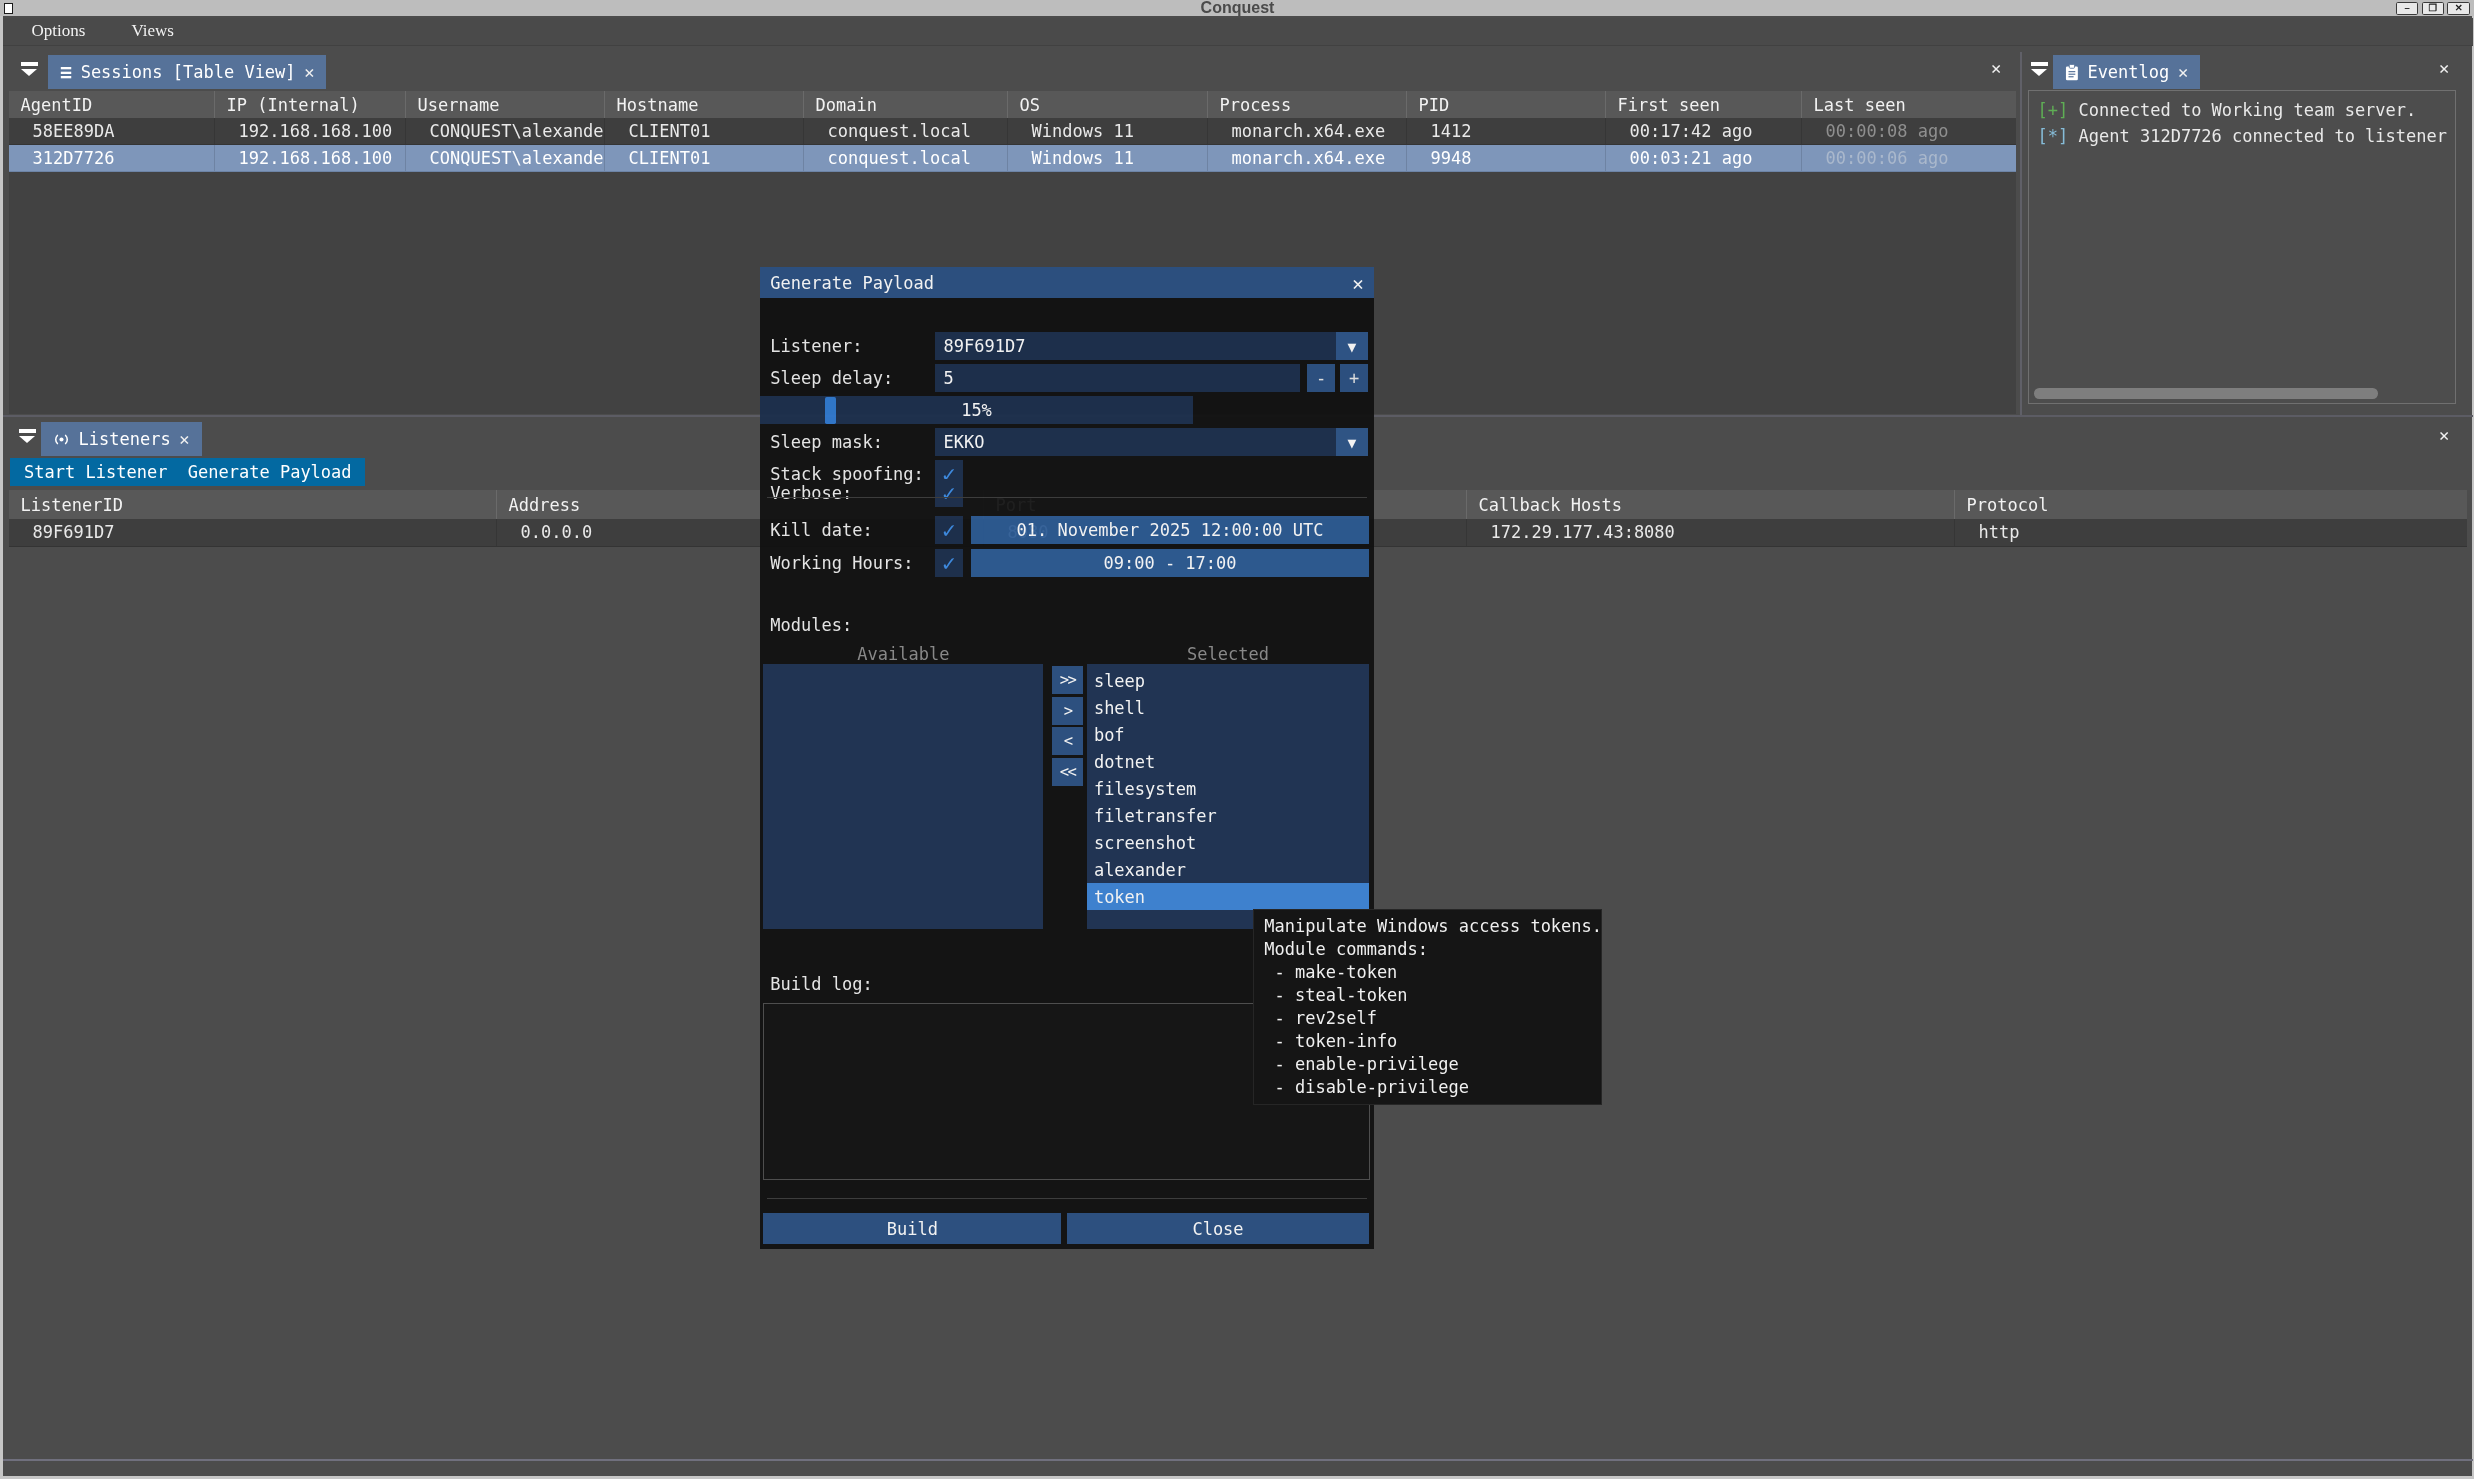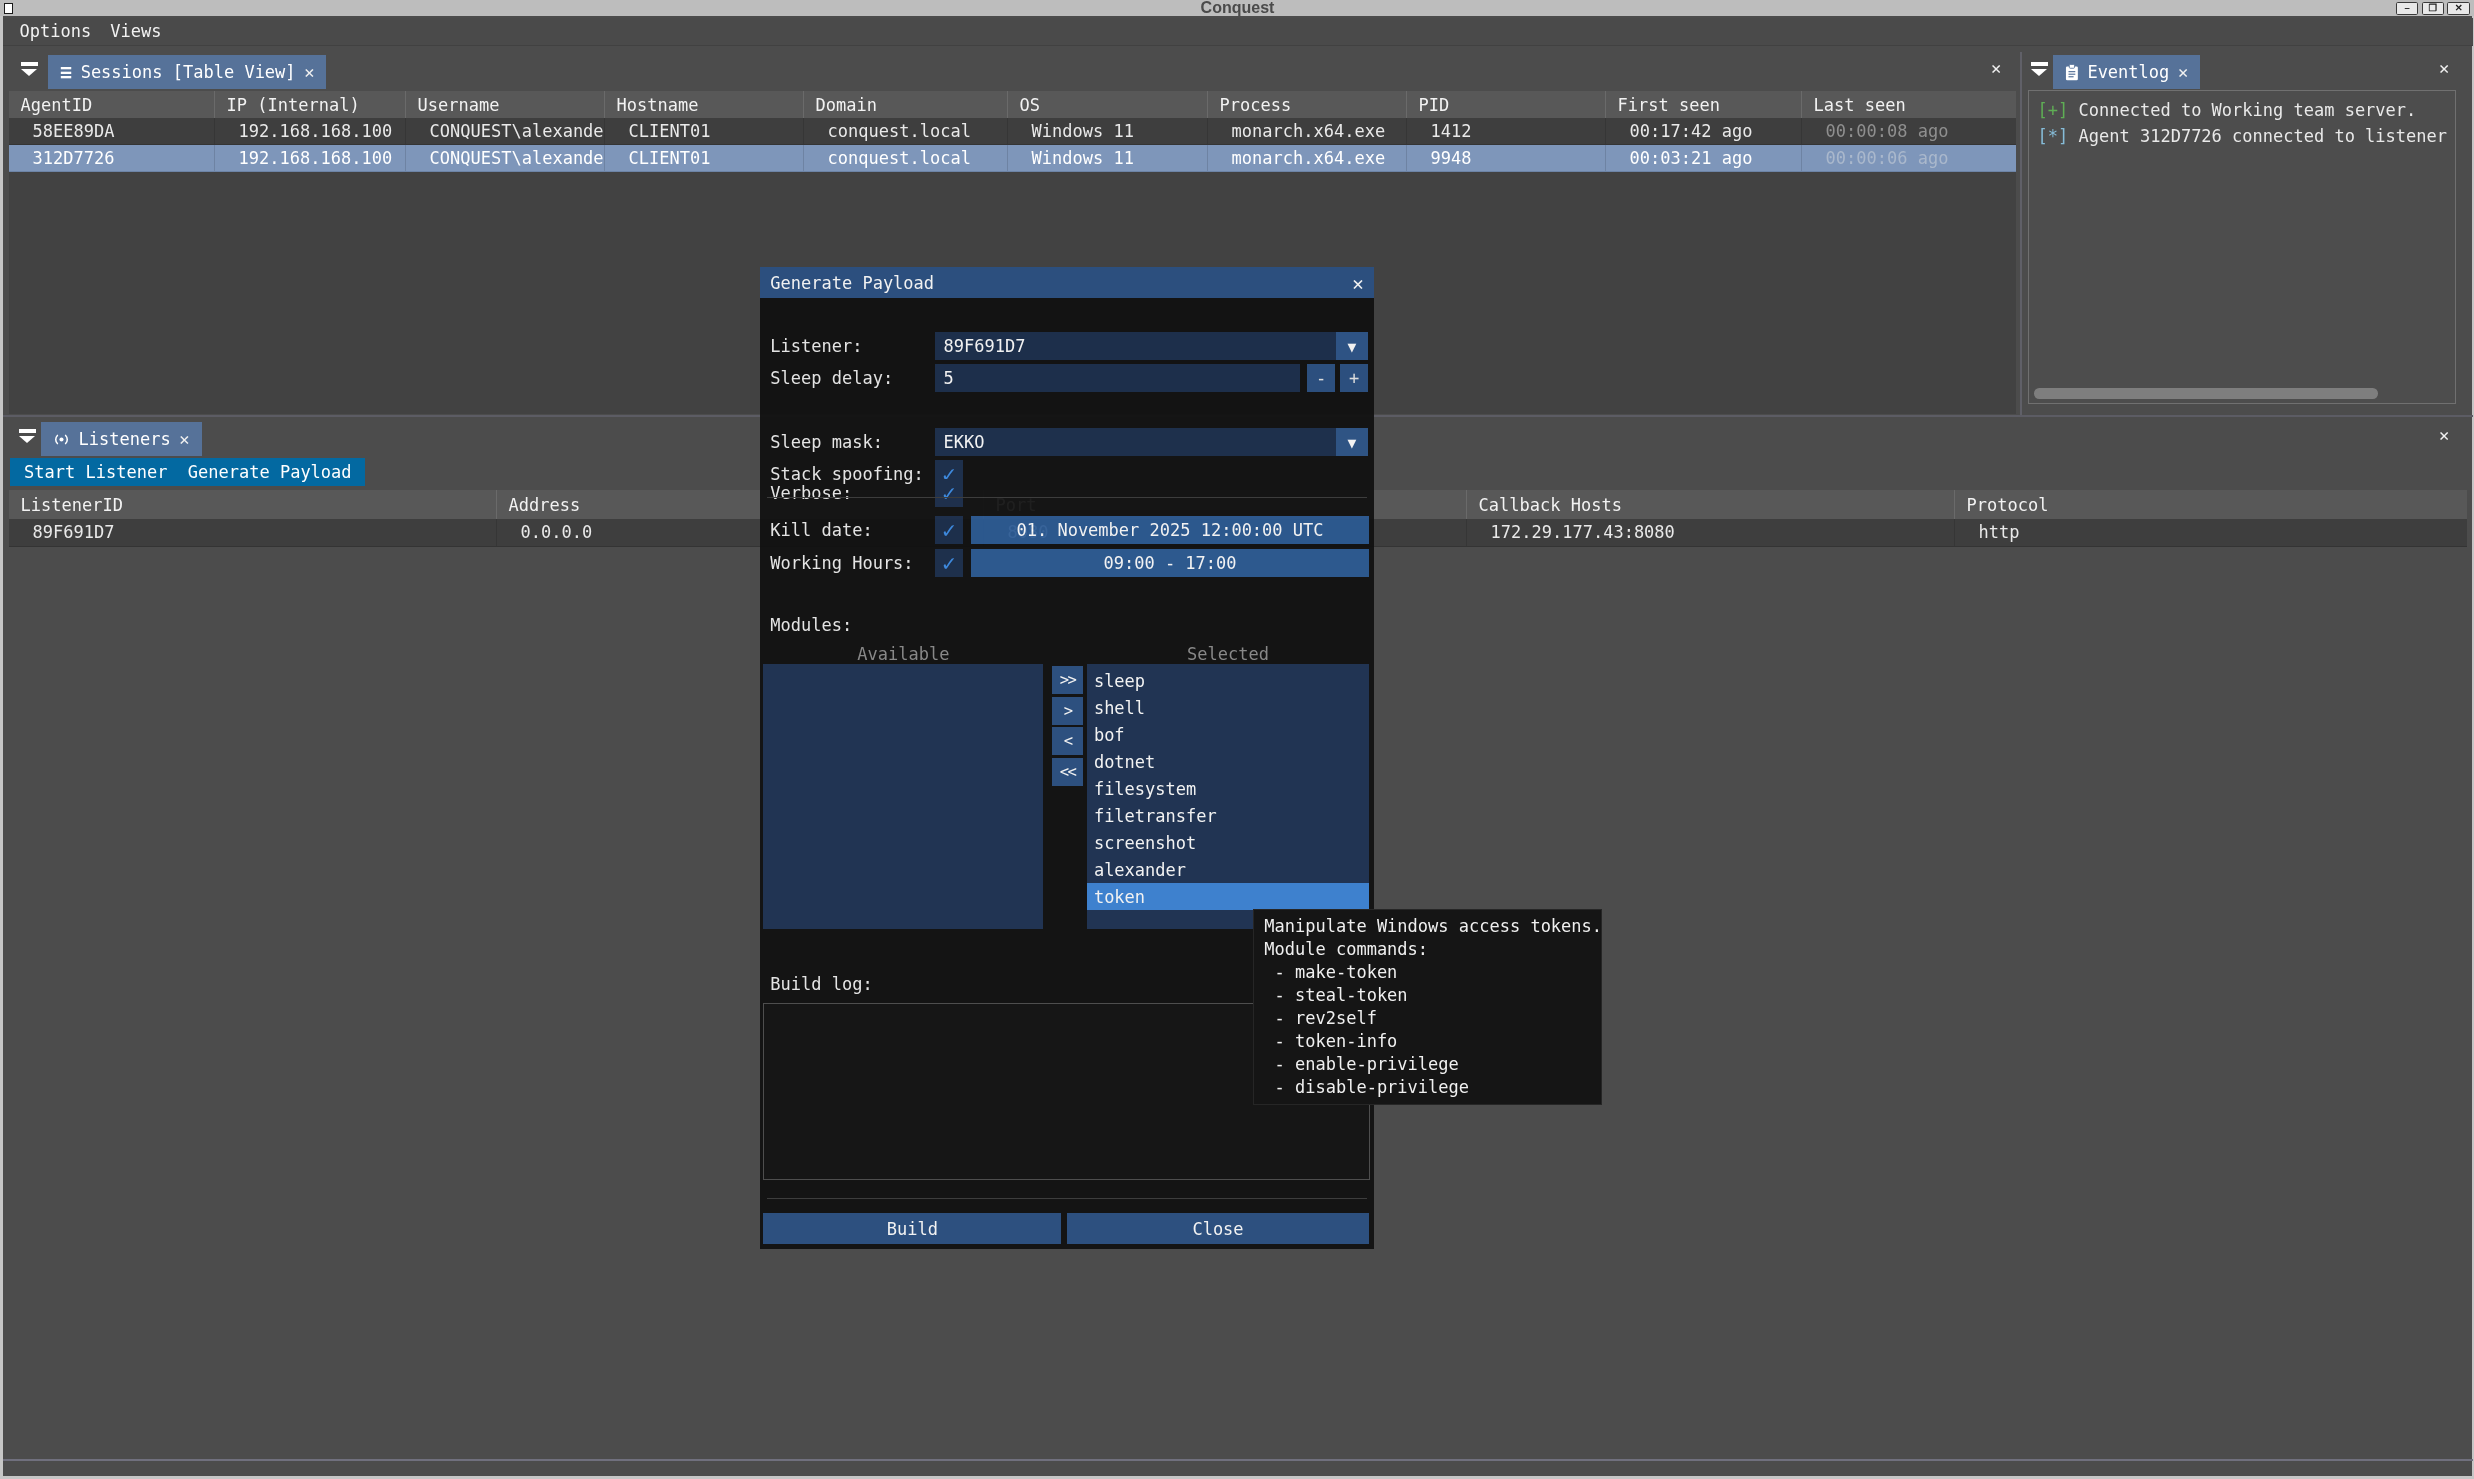--- a/index.html
+++ b/index.html
@@ -21,21 +21,21 @@
   .tb-btn { width:22.4px; height:13px; background:#e8e8e8; border:1.7px solid #3a3a3a; border-radius:1.7px;
     display:flex; align-items:center; justify-content:center;
     font-family:"Liberation Sans",sans-serif; font-weight:bold; font-size:9.5px; color:#1a1a1a; line-height:1; }
   .edge { background:#c6c6c6; }
   #edge-l { left:0; top:16.3px; width:2.6px; height:1464px; }
   #edge-r { left:2472px; top:16.3px; width:2.6px; height:1464px; }
   #edge-b { left:0; top:1476px; width:2475px; height:3.4px; }
 
   
   .menubar { left:2.6px; top:18px; width:2470px; height:27.5px; background:#4a4a4a;
-    border-bottom:0.9px solid #414141; display:flex; align-items:center; padding-left:17px; gap:19px; }
+    border-bottom:0.9px solid #414141; display:flex; align-items:center; padding-left:29px; gap:46px;font-family:Liberation Serif, serif; }
   .menu-item { color:#f2f2f2; }
 
   
   .collapse-icon { width:17px; height:14.6px; }
   .collapse-icon::before { content:""; display:block; width:17px; height:4.3px; background:#fff; }
   .collapse-icon::after { content:""; display:block; margin-top:2.6px; width:0; height:0;
     border-left:8.6px solid transparent; border-right:8.6px solid transparent; border-top:7.7px solid #fff; }
   .tab { position:absolute; height:34px; background:#567299; display:flex; align-items:center;
     gap:8.6px; padding:0 12px; color:#fff; }
   .tab .x, .dock-x { color:#f0f0f0; font-size:17px; line-height:1; }
@@ -267,20 +267,27 @@
 
     <div class="frow" style="top:97px;">
       <div class="flabel">Sleep delay:</div>
       <div class="fctl">
         <div class="field stepper-field">5</div>
         <div class="step-btn" style="left:372px;">-</div>
         <div class="step-btn" style="left:405px;">+</div>
       </div>
     </div>
 
+    <div class="frow" style="top:129px;">
+      <div class="flabel">Jitter:</div>
+      <div class="fctl slider">
+        <div class="slider-handle"></div>
+        <div class="slider-text">15%</div>
+      </div>
+    </div>
 
     <div class="frow" style="top:161px;">
       <div class="flabel">Sleep mask:</div>
       <div class="fctl field dropdown">
         <span>EKKO</span>
         <span class="dd-arrow">▼</span>
       </div>
     </div>
 
     <div class="frow" style="top:193px;">

